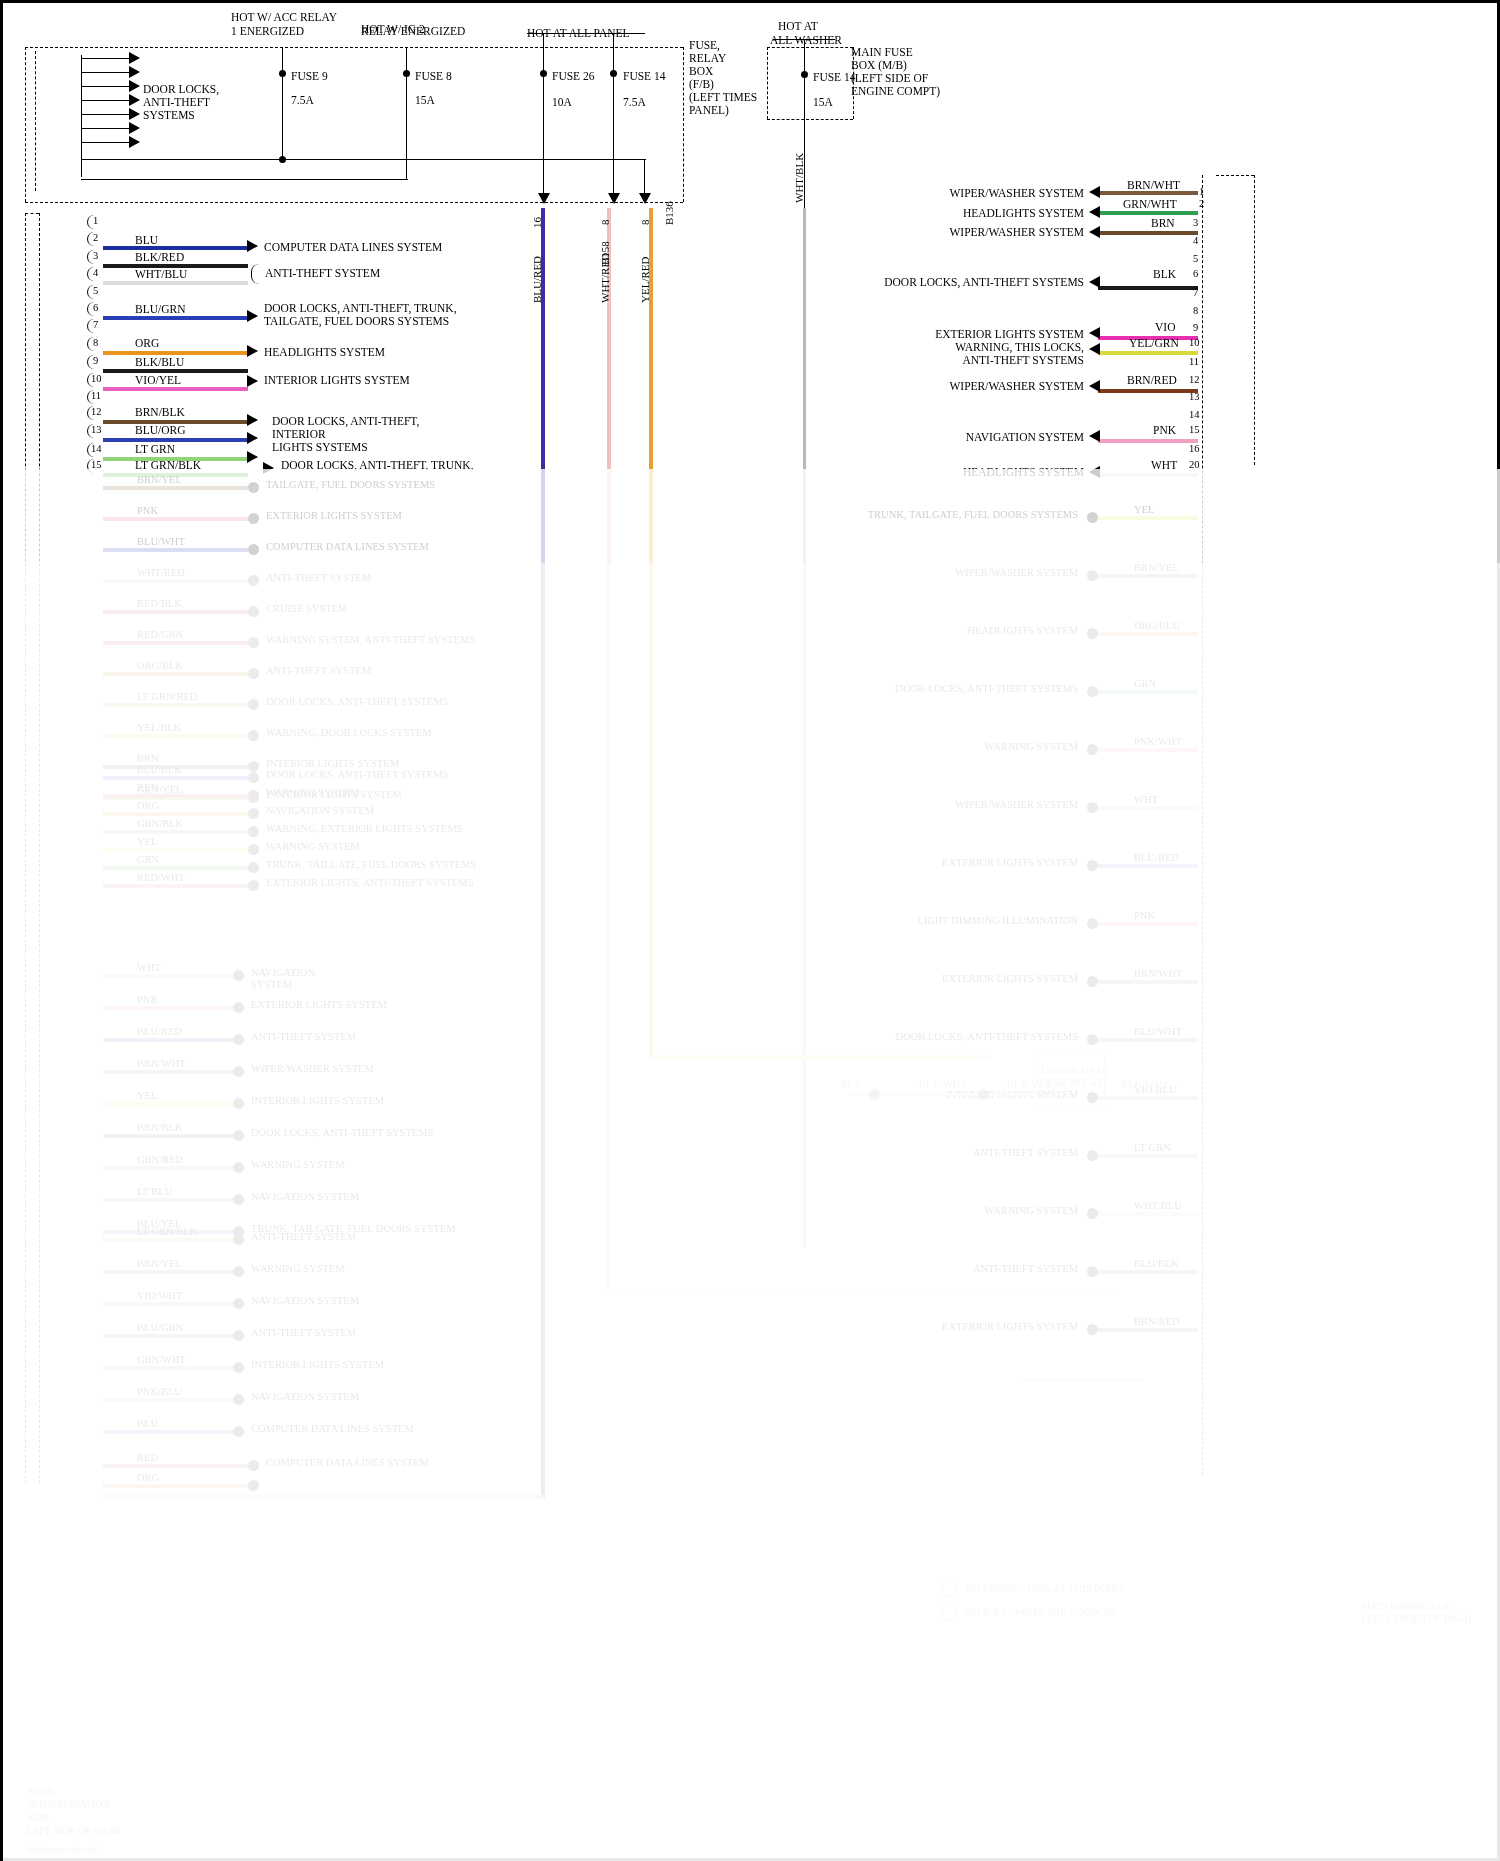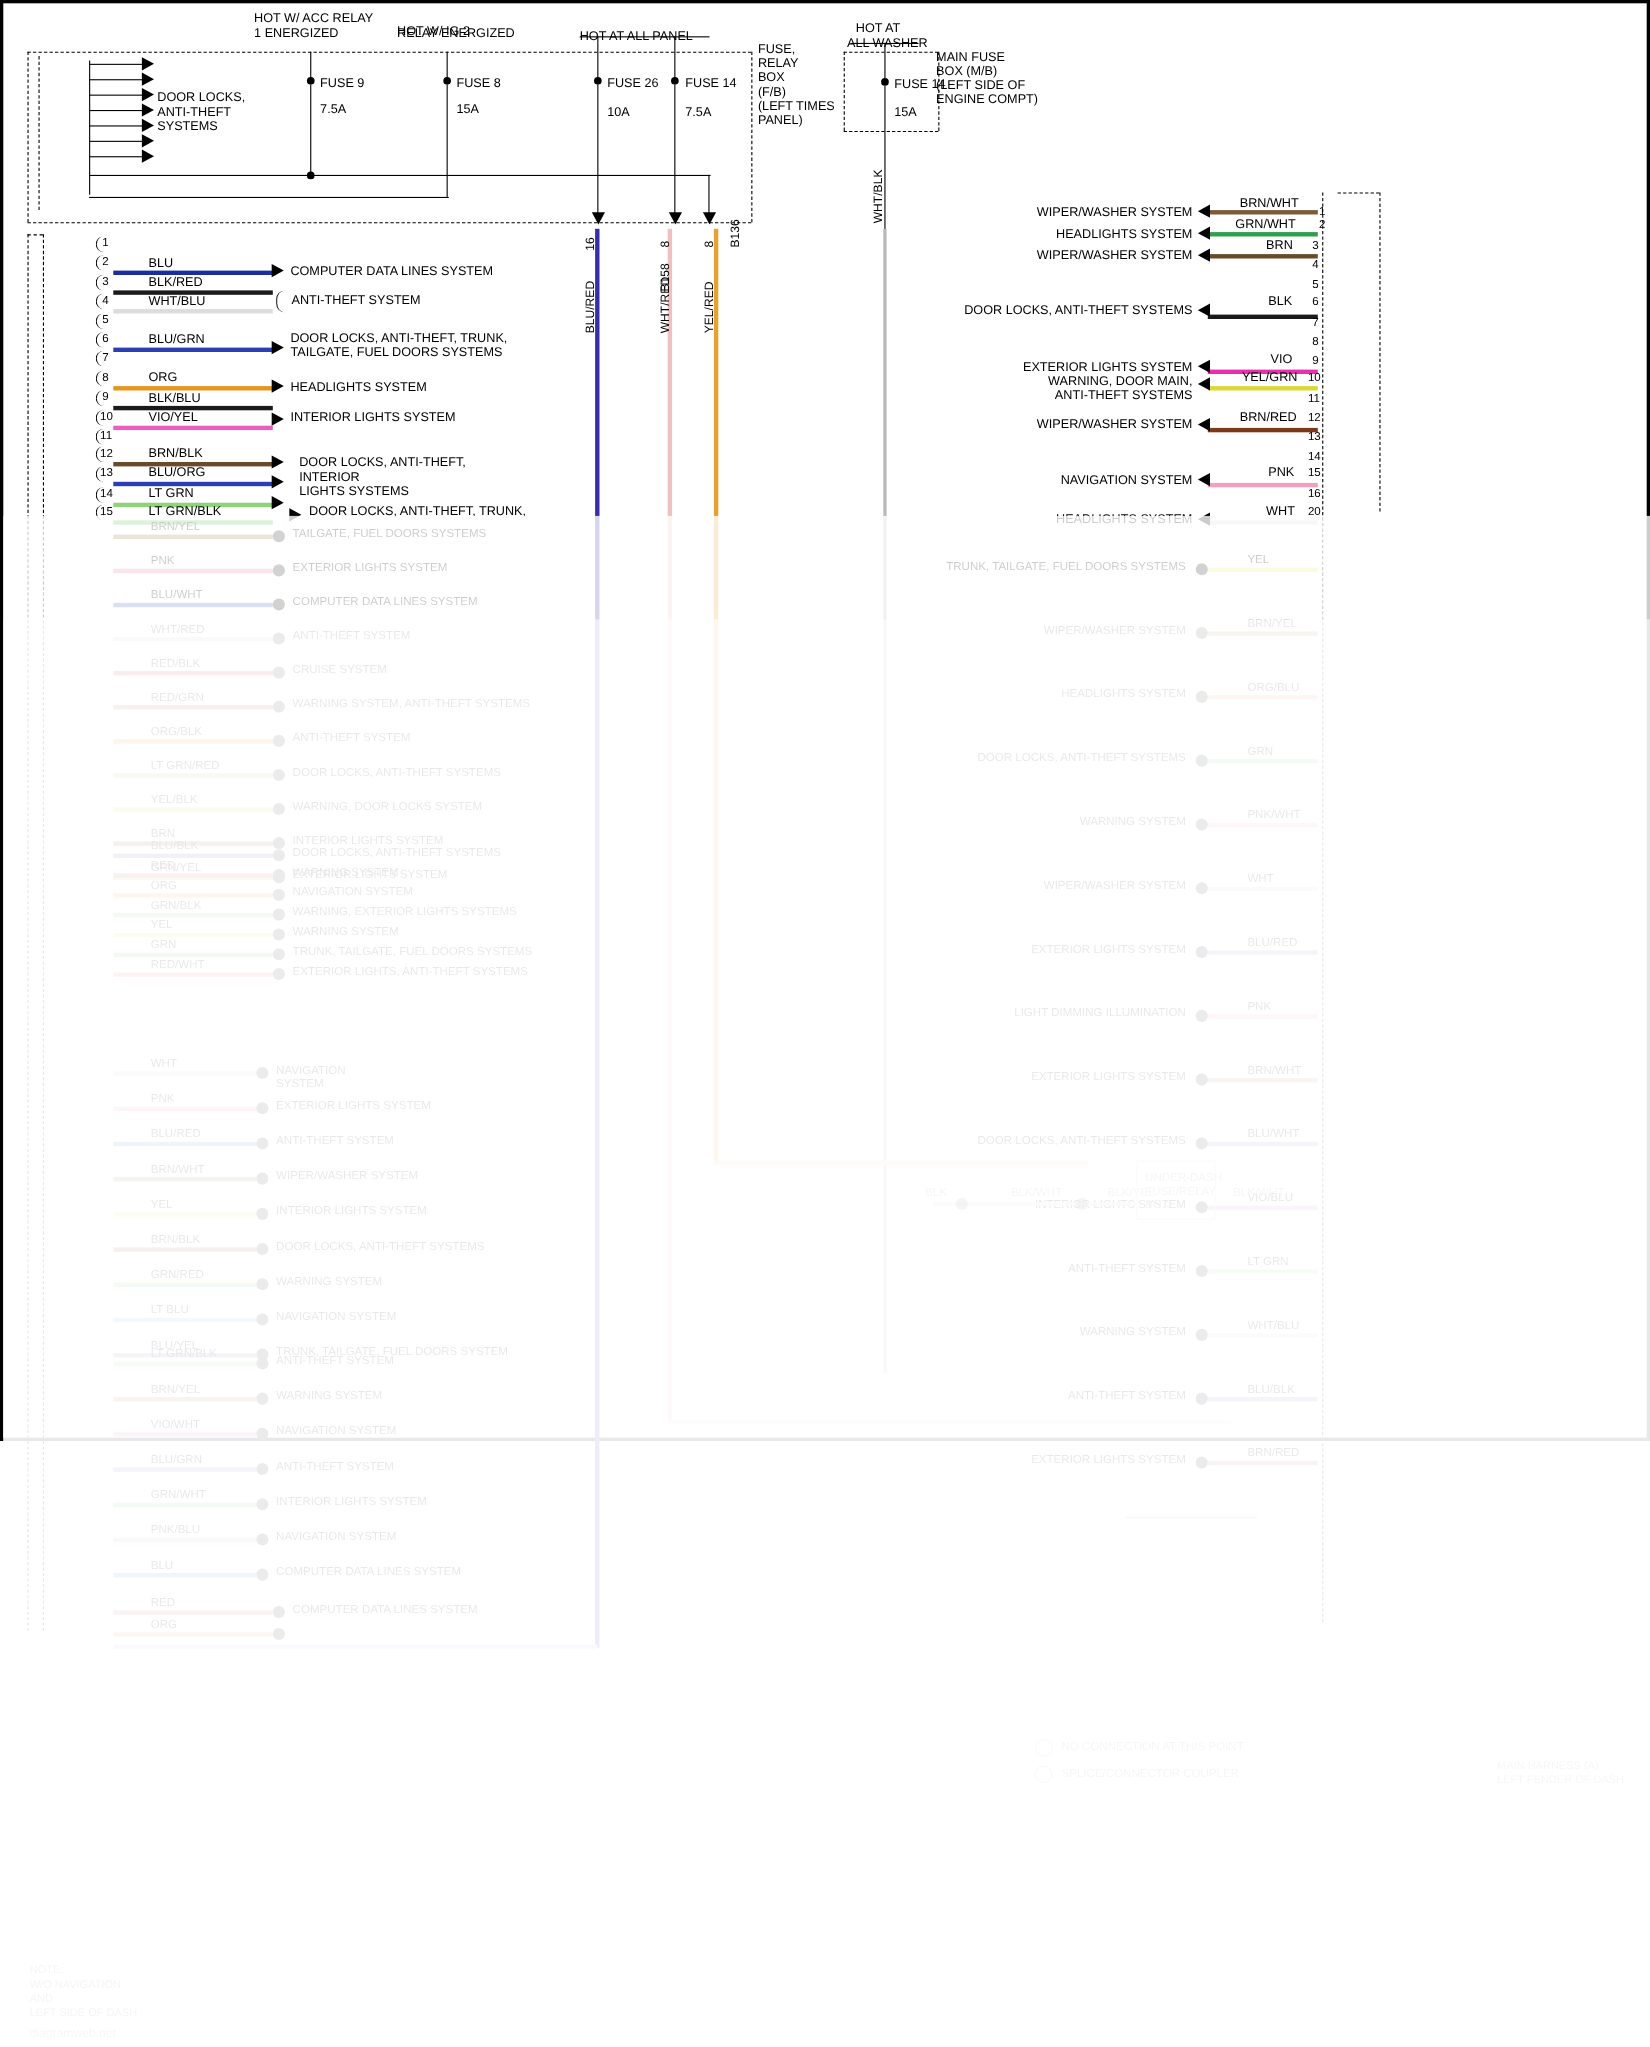--- a/index.html
+++ b/index.html
@@ -3,22 +3,22 @@
 <meta charset="utf-8">
 <style>
   html, body { margin:0; padding:0; background:#ffffff; }
   body {
     width:1500px; height:1861px;
     font-family:"Liberation Sans", sans-serif;
     position:relative;
     overflow:hidden;
   }
   .sheet {
-    position:absolute; left:0; top:0; width:1500px; height:1310px;
-    border:3px solid #000; box-sizing:border-box; background:#fff;
+    position:absolute; left:0; top:0; width:1500px; height:1861px;
+    border:3px solid #000; box-sizing:border-box; background:#fff;font-family:Liberation Serif, serif;
   }
   
   .lbl {
     position:absolute; font-size:11.5px; color:#000; white-space:pre; line-height:13px;
   }
   .lbl.sm { font-size:10.5px; }
   .lbl.r  { text-align:right; }
   .wire { position:absolute; }
   .hline { position:absolute; height:0; border-top:1.6px solid #000; }
   .vline { position:absolute; width:0; border-left:1.6px solid #000; }
@@ -321,21 +321,21 @@
   <div class="cw" style="left:1095px; top:333px; width:100px; background:#e82fb0;"></div>
   <div class="lbl" style="left:1152px; top:318px;">VIO</div>
   <div class="pinnum" style="left:1190px; top:319px;">9</div>
   <div class="arrow-l" style="left:1086px; top:324px;"></div>
   <div class="lbl r" style="left:886px; top:325px; width:195px;">EXTERIOR LIGHTS SYSTEM</div>
 
   <div class="cw" style="left:1095px; top:348px; width:100px; background:#d9d93a;"></div>
   <div class="lbl" style="left:1126px; top:334px;">YEL/GRN</div>
   <div class="pinnum" style="left:1186px; top:334px;">10</div>
   <div class="arrow-l" style="left:1086px; top:340px;"></div>
-  <div class="lbl r" style="left:886px; top:338px; width:195px;">WARNING, DOOR MAIN,
+  <div class="lbl r" style="left:886px; top:338px; width:195px;">WARNING, THIS LOCKS,
 ANTI-THEFT SYSTEMS</div>
 
   <div class="pinnum" style="left:1186px; top:353px;">11</div>
 
   <div class="cw" style="left:1095px; top:386px; width:100px; background:#7a3a1a;"></div>
   <div class="lbl" style="left:1124px; top:371px;">BRN/RED</div>
   <div class="pinnum" style="left:1186px; top:371px;">12</div>
   <div class="arrow-l" style="left:1086px; top:377px;"></div>
   <div class="lbl r" style="left:886px; top:377px; width:195px;">WIPER/WASHER SYSTEM</div>
 

